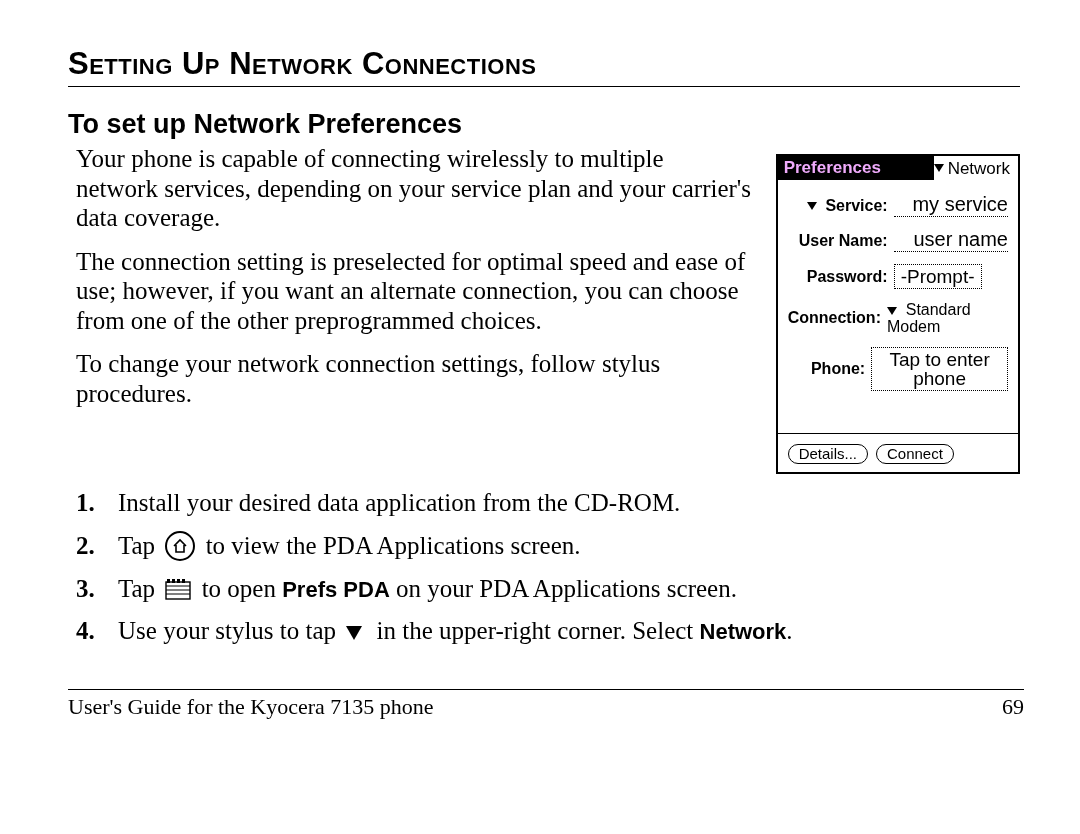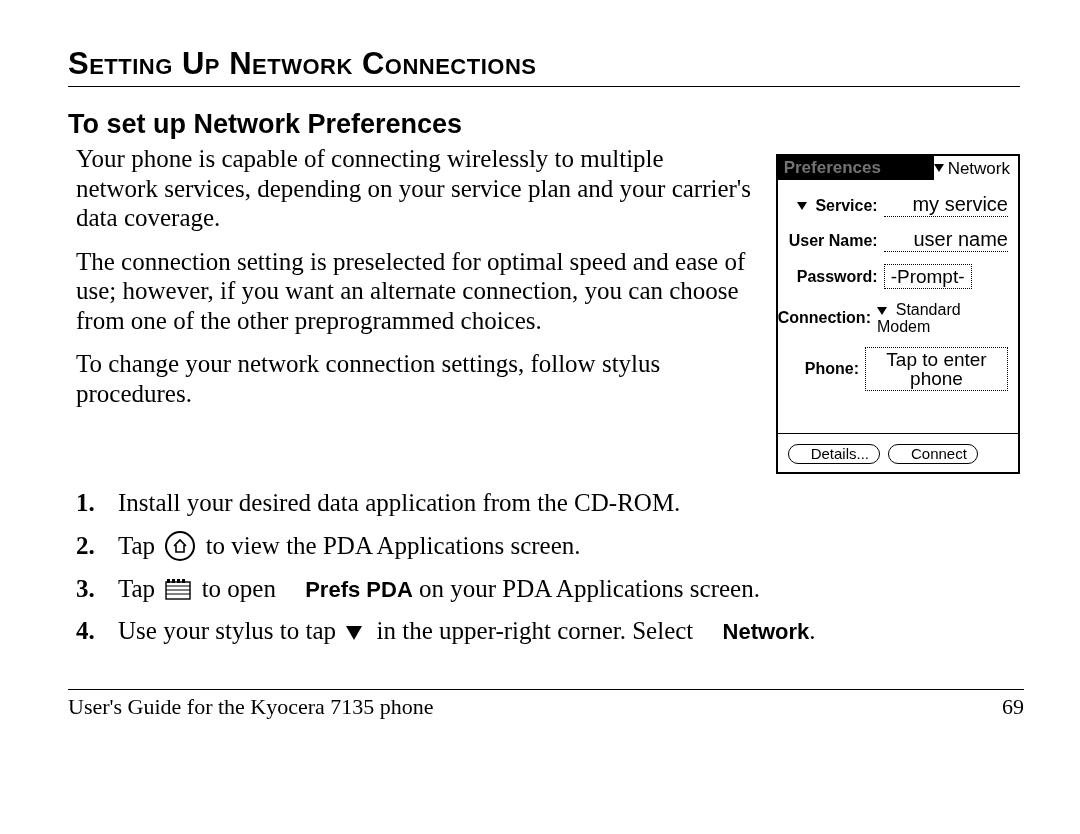--- a/index.html
+++ b/index.html
@@ -61,21 +61,21 @@
     line-height: 1;
     margin-top: 10px;
   }
   .pda-header {
     display: flex;
     align-items: stretch;
     height: 24px;
   }
   .pda-header-left {
     background: #000;
-    color: #737373;
+    color: #f0abfc;
     font-weight: bold;
     padding: 3px 8px 0 6px;
     font-size: 17px;
     flex: 0 0 auto;
     width: 156px;
     box-sizing: border-box;
   }
   .pda-header-right {
     flex: 1 1 auto;
     display: flex;
@@ -87,21 +87,21 @@
   .dd-tri {
     display: inline-block;
     width: 0; height: 0;
     border-left: 5px solid transparent;
     border-right: 5px solid transparent;
     border-top: 8px solid #000;
     margin-right: 4px;
     vertical-align: middle;
   }
   .pda-body {
-    padding: 14px 10px 10px 0;
+    padding: 14px 10px 10px 10px;
   }
   .pda-row {
     display: flex;
     align-items: center;
     margin-bottom: 12px;
   }
   .pda-row .lbl {
     width: 100px;
     text-align: right;
     font-weight: bold;
@@ -127,21 +127,21 @@
     margin: 32px 0 6px 0;
   }
   .pda-buttons {
     display: flex;
     gap: 8px;
     padding: 4px 10px 8px 10px;
   }
   .pda-btn {
     border: 1.5px solid #000;
     border-radius: 10px;
-    padding: 1px 10px 2px 22px;
+    padding: 1px 10px 2px 10px;
     font-size: 15px;
     background: #fff;
   }
 
   
   ol.steps {
     font-family: "Times New Roman", Times, serif;
     font-size: 25px;
     line-height: 1.55;
     list-style: none;
@@ -185,21 +185,20 @@
   }
   .dropdown-icon .dd-tri {
     border-left-width: 8px;
     border-right-width: 8px;
     border-top-width: 14px;
   }
   .strong-inline {
     font-family: Arial, Helvetica, sans-serif;
     font-weight: bold;
     font-size: 22px;
-    margin-left: 23px;
   }
 
   
   .footer-rule {
     border: none;
     border-top: 1.5px solid #000;
     margin: 0;
     position: absolute;
     left: 68px;
     right: 56px;

